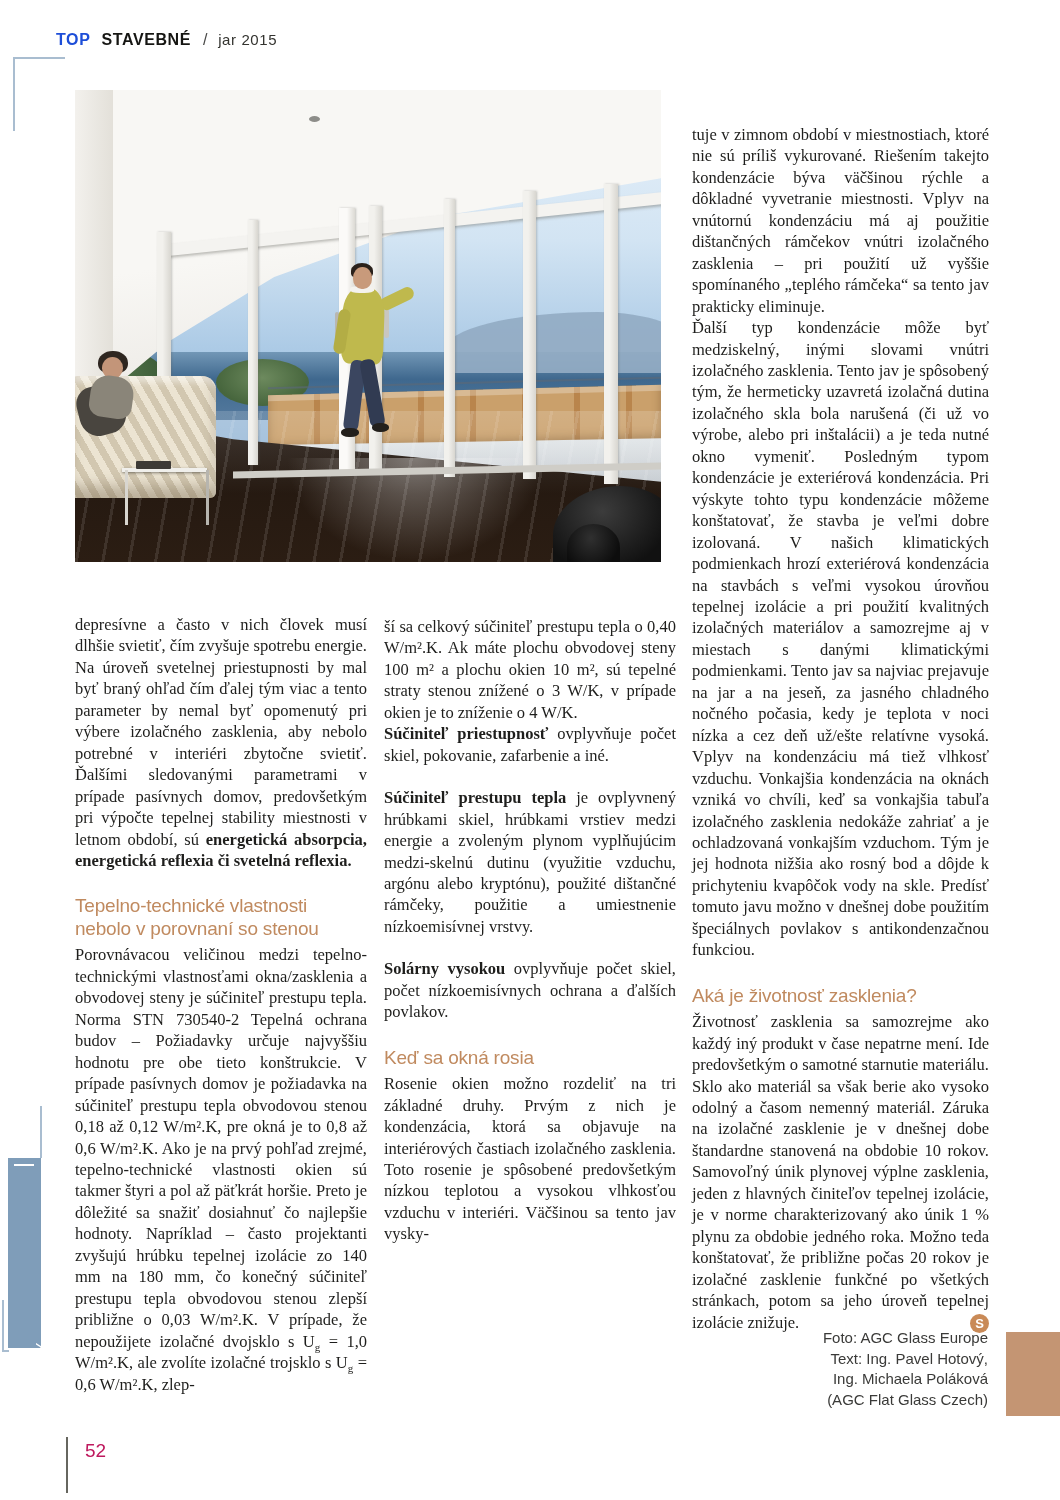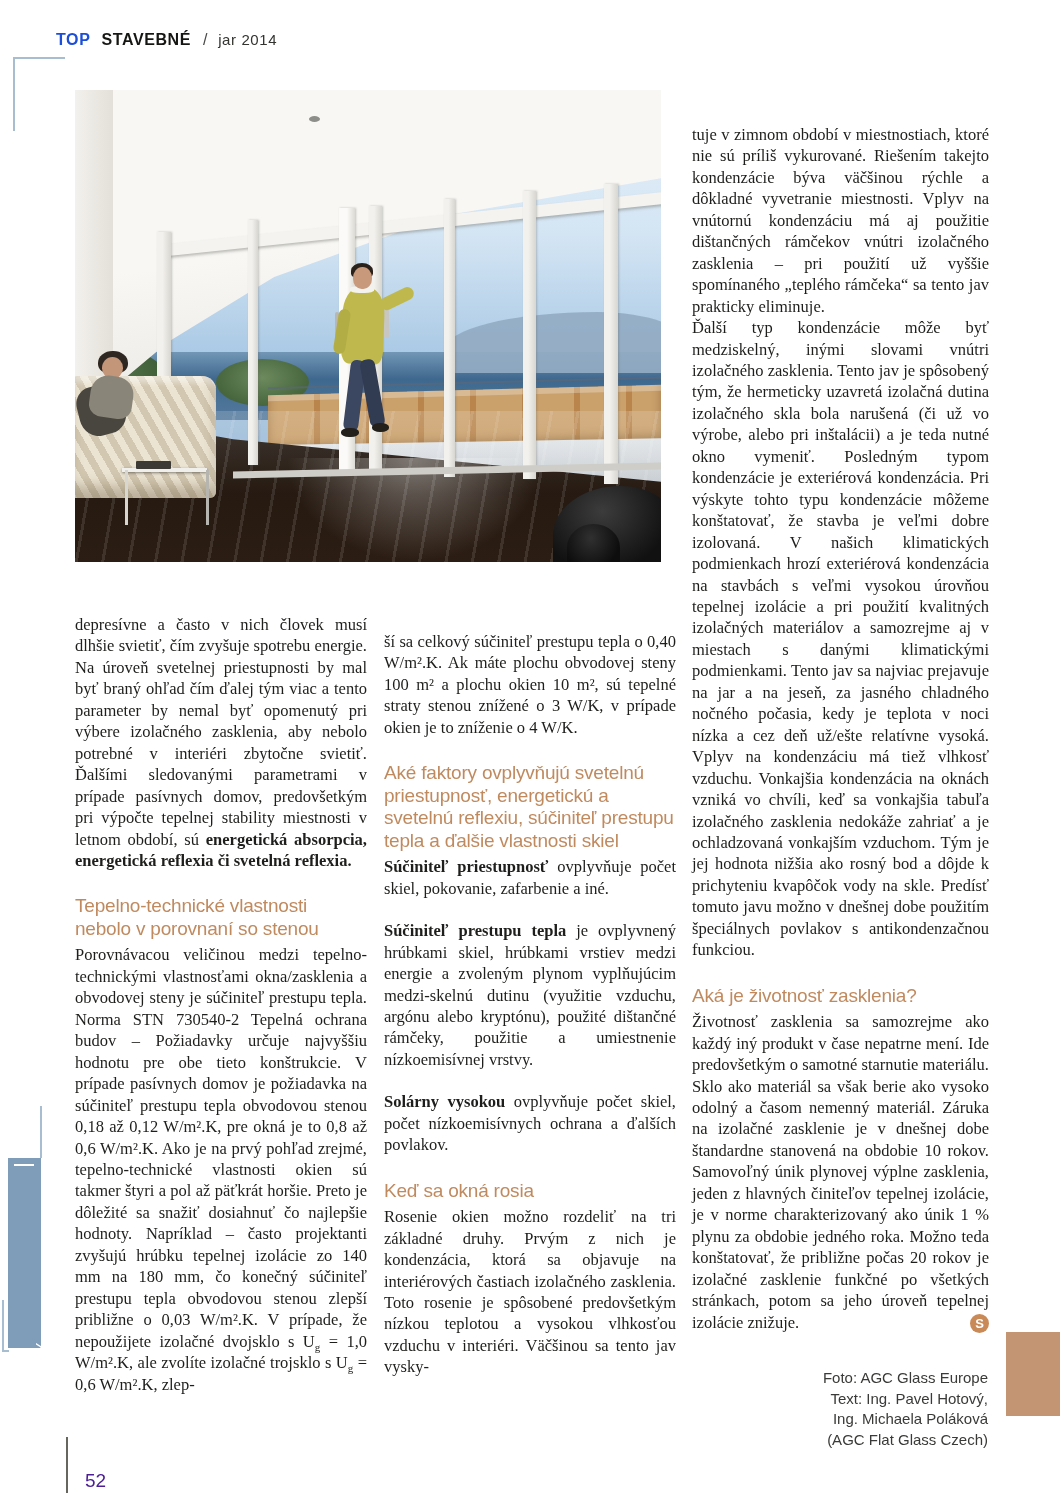--- a/index.html
+++ b/index.html
@@ -72,56 +72,56 @@
   .ph-man-shoe2{left:50.6%;top:70.6%;width:3%;height:1.9%;background:#23201c;border-radius:45%;}
   .ph-handle1{left:44.3%;top:47%;width:.8%;height:6.2%;background:#b9b7b1;border-radius:3px;}
   .ph-handle2{left:52.8%;top:46.4%;width:.8%;height:6.2%;background:#c8c6c0;border-radius:3px;}
   .ph-chair{right:-2.5%;bottom:-3%;width:21%;height:19%;background:radial-gradient(ellipse at 40% 28%,#3c3c3c,#111 65%);border-radius:55% 45% 12% 12%;}
   .ph-chair2{right:7%;bottom:-2%;width:9%;height:10%;background:radial-gradient(ellipse at 45% 30%,#303030,#0d0d0d 70%);border-radius:50% 50% 10% 10%;}
 
   
   .col{position:absolute;font-size:16.5px;line-height:21.45px;text-align:justify;margin-top:36px;}
   .col p{margin:0;}
   .col1{left:75px;top:578px;width:292px;}
-  .col2{left:384px;top:595px;width:292px;}
+  .col2{left:384px;top:580px;width:292px;}
   .col3{left:692px;top:88px;width:297px;}
   .subhead{font-family:"Liberation Sans",sans-serif;font-weight:400;color:#c08a5f;font-size:19px;line-height:22.5px;letter-spacing:-.2px;text-align:left;margin:24px 0 4px;}
   .gap-p{margin-bottom:21px !important;}
   .lastp{position:relative;}
   b{font-weight:bold;}
   sub.ug{font-size:11px;line-height:0;}
   .s-badge{float:right;width:19px;height:19px;margin-top:2px;border-radius:50%;background:#c98a57;color:#fff;
            font-family:"Liberation Sans",sans-serif;font-size:13px;font-weight:bold;line-height:19px;text-align:center;}
 
   
-  .credits{position:absolute;right:72px;top:1328px;text-align:right;font-family:"Liberation Sans",sans-serif;font-size:15px;line-height:20.5px;color:#3a3a38;margin-top:40px;}
+  .credits{position:absolute;right:72px;top:1328px;text-align:right;font-family:"Liberation Sans",sans-serif;font-size:15px;line-height:20.5px;color:#3a3a38;}
   .tan-block{position:absolute;left:1006px;top:1332px;width:54px;height:84px;background:#c49573;}
   .sidebar{position:absolute;left:8px;top:1158px;width:33px;height:190px;background:#7f9db9;}
   .sidebar .vtext{position:absolute;left:50%;top:50%;transform:translate(-50%,-50%) ;
       writing-mode:vertical-rl;text-orientation:mixed;rotate:180deg;
       font-family:"Liberation Sans",sans-serif;font-size:14.5px;letter-spacing:1px;color:#fff;white-space:nowrap;}
   .sidebar-tick{position:absolute;left:14px;top:1164px;width:20px;height:2px;background:#fff;}
   .sidebar-line-top{position:absolute;left:40px;top:1106px;width:2px;height:52px;background:#a9bdd0;}
   .sidebar-line-bot-v{position:absolute;left:2px;top:1300px;width:2px;height:52px;background:#a9bdd0;}
   .sidebar-line-bot-h{position:absolute;left:2px;top:1350px;width:7px;height:2px;background:#a9bdd0;}
   .folio-line{position:absolute;left:66px;top:1437px;width:2px;height:56px;background:#66665f;}
-  .folio{position:absolute;left:85px;top:1440px;font-family:"Liberation Sans",sans-serif;font-size:19px;color:#4c1d95;margin-top:30px;}
+  .folio{position:absolute;left:85px;top:1440px;font-family:"Liberation Sans",sans-serif;font-size:19px;color:#be185d;}
 </style>
 </head>
 <body>
 
 <div class="page">
 
   <div class="corner-h"></div>
   <div class="corner-v"></div>
   <div class="masthead">
     <span class="red">TOP</span>
     <span class="black">STAVEBNÉ</span>
     <span class="sep">/</span>
-    <span class="issue">jar 2014</span>
+    <span class="issue">jar 2015</span>
   </div>
 
   <div class="photo">
     <div class="ph-sea"></div>
     <div class="ph-mountain"></div>
     <div class="ph-trees1"></div>
     <div class="ph-trees2"></div>
     <div class="ph-rail"></div>
     <div class="ph-bench"></div>
     <div class="ph-terrace"></div>
@@ -166,21 +166,20 @@
   </div>
 
   <div class="col col1">
     <p><span>depresívne a často v nich človek musí dlhšie svietiť, čím zvyšuje spotrebu energie. Na úroveň svetelnej priestupnosti by mal byť braný ohľad čím ďalej tým viac a tento parameter by nemal byť opomenutý pri výbere izolačného zasklenia, aby nebolo potrebné v interiéri zbytočne svietiť. Ďalšími sledovanými parametrami v prípade pasívnych domov, predovšetkým pri výpočte tepelnej stability miestnosti v letnom období, sú </span><b>energetická absorpcia, energetická reflexia či svetelná reflexia.</b></p>
     <h3 class="subhead">Tepelno-technické vlastnosti nebolo v porovnaní so stenou</h3>
     <p><span>Porovnávacou veličinou medzi tepelno-technickými vlastnosťami okna/zasklenia a obvodovej steny je súčiniteľ prestupu tepla. Norma STN 730540-2 Tepelná ochrana budov – Požiadavky určuje najvyššiu hodnotu pre obe tieto konštrukcie. V prípade pasívnych domov je požiadavka na súčiniteľ prestupu tepla obvodovou stenou 0,18 až 0,12 W/m².K, pre okná je to 0,8 až 0,6 W/m².K. Ako je na prvý pohľad zrejmé, tepelno-technické vlastnosti okien sú takmer štyri a pol až päťkrát horšie. Preto je dôležité sa snažiť dosiahnuť čo najlepšie hodnoty. Napríklad – často projektanti zvyšujú hrúbku tepelnej izolácie zo 140 mm na 180 mm, čo konečný súčiniteľ prestupu tepla obvodovou stenou zlepší približne o 0,03 W/m².K. V prípade, že nepoužijete izolačné dvojsklo s U</span><sub class="ug">g</sub><span> = 1,0 W/m².K, ale zvolíte izolačné trojsklo s U</span><sub class="ug">g</sub><span> = 0,6 W/m².K, zlep-</span></p>
   </div>
 
   <div class="col col2">
     <p>ší sa celkový súčiniteľ prestupu tepla o 0,40 W/m².K. Ak máte plochu obvodovej steny 100 m² a plochu okien 10 m², sú tepelné straty stenou znížené o 3 W/K, v prípade okien je to zníženie o 4 W/K.</p>
-    <h3 class="subhead">Aké faktory ovplyvňujú svetelnú priestupnosť, energetickú a svetelnú reflexiu, súčiniteľ prestupu tepla a ďalšie vlastnosti skiel</h3>
     <p class="gap-p"><b>Súčiniteľ priestupnosť</b><span> ovplyvňuje počet skiel, pokovanie, zafarbenie a iné.</span></p>
     <p class="gap-p"><b>Súčiniteľ prestupu tepla</b><span> je ovplyvnený hrúbkami skiel, hrúbkami vrstiev medzi energie a zvoleným plynom vyplňujúcim medzi-skelnú dutinu (využitie vzduchu, argónu alebo kryptónu), použité dištančné rámčeky, použitie a umiestnenie nízkoemisívnej vrstvy.</span></p>
     <p><b>Solárny vysokou</b><span> ovplyvňuje počet skiel, počet nízkoemisívnych ochrana a ďalších povlakov.</span></p>
     <h3 class="subhead">Keď sa okná rosia</h3>
     <p>Rosenie okien možno rozdeliť na tri základné druhy. Prvým z nich je kondenzácia, ktorá sa objavuje na interiérových častiach izolačného zasklenia. Toto rosenie je spôsobené predovšetkým nízkou teplotou a vysokou vlhkosťou vzduchu v interiéri. Väčšinou sa tento jav vysky-</p>
   </div>
 
   <div class="col col3">
     <p>tuje v zimnom období v miestnostiach, ktoré nie sú príliš vykurované. Riešením takejto kondenzácie býva väčšinou rýchle a dôkladné vyvetranie miestnosti. Vplyv na vnútornú kondenzáciu má aj použitie dištančných rámčekov vnútri izolačného zasklenia – pri použití už vyššie spomínaného „teplého rámčeka“ sa tento jav prakticky eliminuje.</p>
     <p>Ďalší typ kondenzácie môže byť medziskelný, inými slovami vnútri izolačného zasklenia. Tento jav je spôsobený tým, že hermeticky uzavretá izolačná dutina izolačného skla bola narušená (či už vo výrobe, alebo pri inštalácii) a je teda nutné okno vymeniť. Posledným typom kondenzácie je exteriérová kondenzácia. Pri výskyte tohto typu kondenzácie môžeme konštatovať, že stavba je veľmi dobre izolovaná. V našich klimatických podmienkach hrozí exteriérová kondenzácia na stavbách s veľmi vysokou úrovňou tepelnej izolácie a pri použití kvalitných izolačných materiálov a samozrejme aj v miestach s danými klimatickými podmienkami. Tento jav sa najviac prejavuje na jar a na jeseň, za jasného chladného nočného počasia, kedy je teplota v noci nízka a cez deň už/ešte relatívne vysoká. Vplyv na kondenzáciu má tiež vlhkosť vzduchu. Vonkajšia kondenzácia na oknách vzniká vo chvíli, keď sa vonkajšia tabuľa izolačného zasklenia nedokáže zahriať a je ochladzovaná vonkajším vzduchom. Tým je jej hodnota nižšia ako rosný bod a dôjde k prichyteniu kvapôčok vody na skle. Predísť tomuto javu možno v dnešnej dobe použitím špeciálnych povlakov s antikondenzačnou funkciou.</p>

